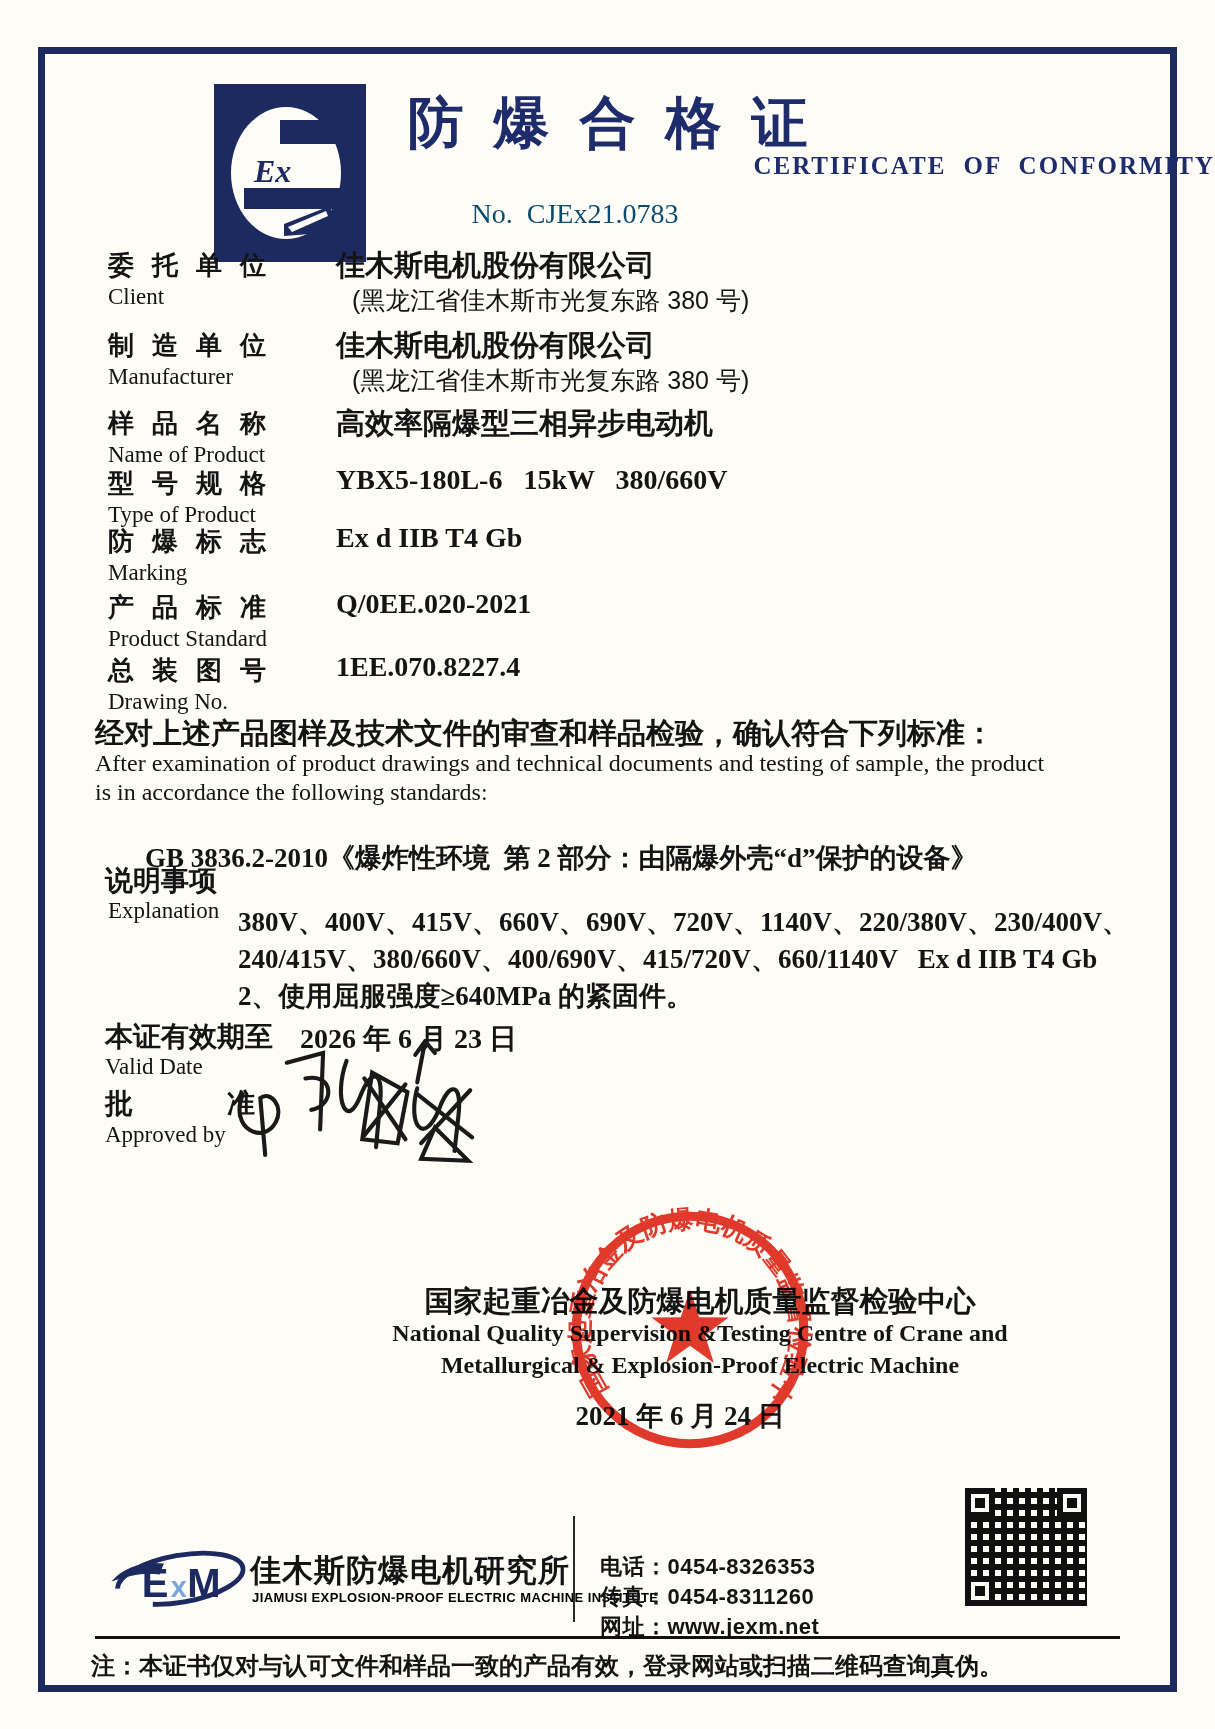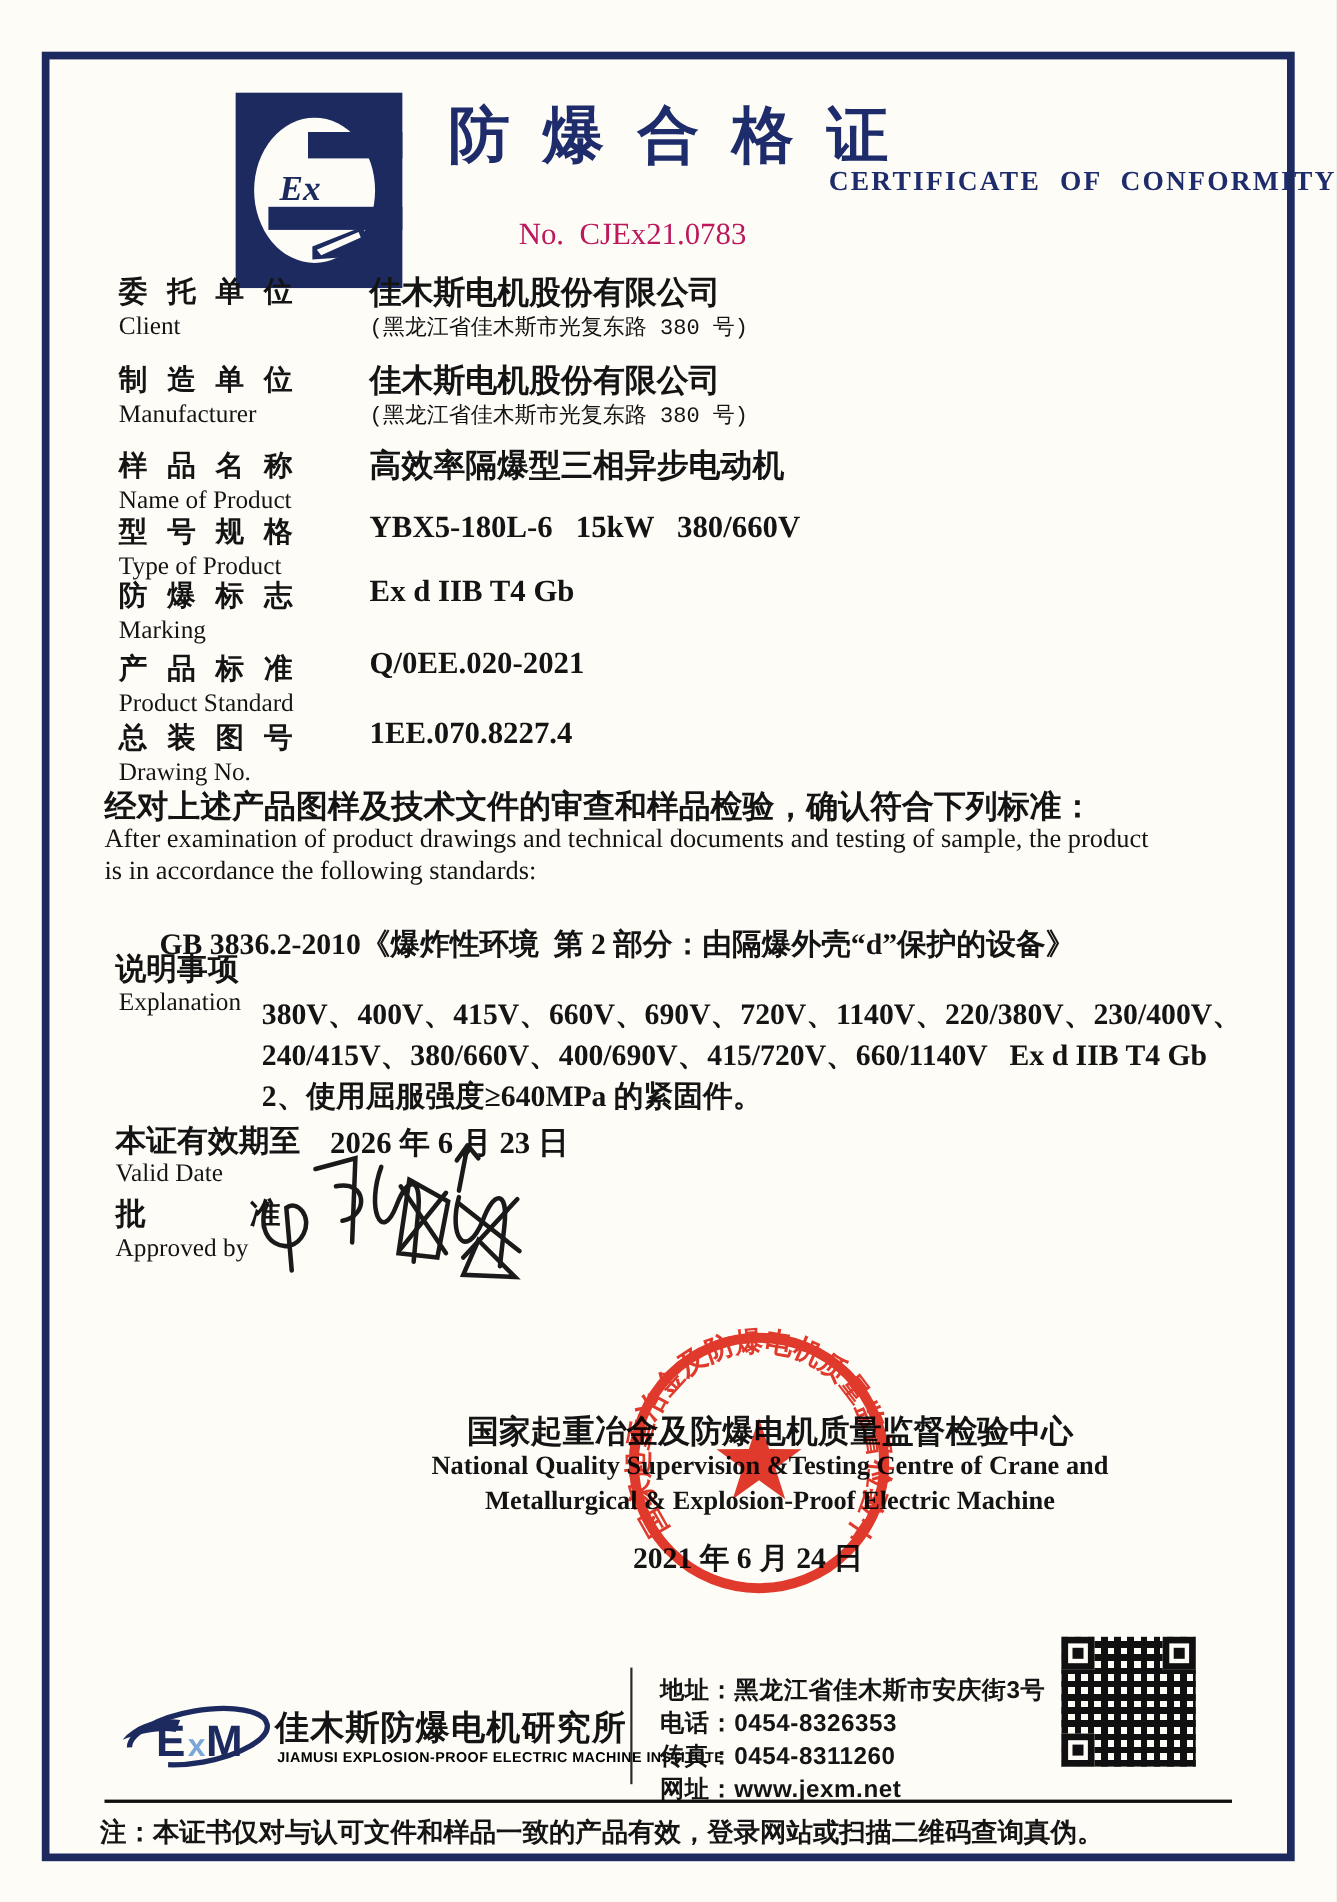--- a/index.html
+++ b/index.html
@@ -16,27 +16,27 @@
   
   .exlogo{left:214px; top:84px;}
   .title-cn{left:0; top:86px; width:1215px; text-align:center;
             font-size:56px; font-weight:bold; color:#1e2c6b;
             letter-spacing:30px; text-indent:30px;
             font-family:"Liberation Serif","DejaVu Serif",serif;}
   .title-en{left:0; top:152px; width:1215px; text-align:right;
             font-size:25px; font-weight:bold; color:#1e2c6b; letter-spacing:2px;
             word-spacing:9px; font-family:"Liberation Serif","DejaVu Serif",serif;}
   .cert-no{left:0; top:198px; width:1150px; text-align:center; font-size:28px;
-           color:#be185d; font-family:"Liberation Serif","DejaVu Serif",serif;}
+           color:#0c4a6e; font-family:"Liberation Serif","DejaVu Serif",serif;}
   
   .f-label{left:108px; width:158px; font-size:26px; font-weight:bold;
            text-align:justify; text-align-last:justify;}
   .f-en{left:108px; font-size:23px; font-family:"Liberation Serif","DejaVu Serif",serif;}
   .f-val{left:336px; font-size:29px; font-weight:bold;}
-  .f-val2{left:336px; font-size:20px; font-family:Liberation Mono, monospace;}
+  .f-val2{left:352px; font-size:25px; font-family:Liberation Sans, sans-serif;}
   .f-val.latin{font-family:"Liberation Serif","DejaVu Serif",serif; font-weight:600; font-size:28px;}
   
   .st-cn{left:95px; top:714px; font-size:29px; font-weight:bold;}
   .st-en{left:95px; font-size:24px; font-family:"Liberation Serif","DejaVu Serif",serif;}
   .gb{left:145px; font-size:27px; font-weight:600;
       font-family:"Liberation Serif","DejaVu Serif",serif;}
   
   .exp-line{left:238px; font-size:27px; font-weight:600;
             font-family:"Liberation Serif","DejaVu Serif",serif;}
   
@@ -179,23 +179,20 @@
     <ellipse cx="102" cy="56" rx="92" ry="34" fill="none" stroke="#1c2a60" stroke-width="7" transform="rotate(-10 102 56)" stroke-dasharray="150 60 400"></ellipse>
     <path d="M 2,60 C 20,38 52,30 78,34 L 72,50 C 50,46 26,52 2,60 Z" fill="#1c2a60"></path>
     <text x="46" y="82" font-size="58" font-weight="bold" fill="#1c2a60" font-family="Liberation Sans, DejaVu Sans, sans-serif">E</text>
     <text x="88" y="82" font-size="42" font-weight="bold" fill="#7aa7d8" font-family="Liberation Sans, DejaVu Sans, sans-serif">x</text>
     <text x="112" y="82" font-size="58" font-weight="bold" fill="#1c2a60" font-family="Liberation Sans, DejaVu Sans, sans-serif">M</text>
   </svg>
   <div class="abs inst-cn">佳木斯防爆电机研究所</div>
   <div class="abs inst-en">JIAMUSI EXPLOSION-PROOF ELECTRIC MACHINE INSTITUTE</div>
   <div class="abs divider-v"></div>
 
-  <div class="abs contact-row" style="top:1522px">
-    <span>地址：</span><span>黑龙江省佳木斯市安庆街3号</span>
-  </div>
   <div class="abs contact-row" style="top:1552px">
     <span>电话：</span><span>0454-8326353</span>
   </div>
   <div class="abs contact-row" style="top:1582px">
     <span>传真：</span><span>0454-8311260</span>
   </div>
   <div class="abs contact-row" style="top:1612px">
     <span>网址：</span><span>www.jexm.net</span>
   </div>
 

